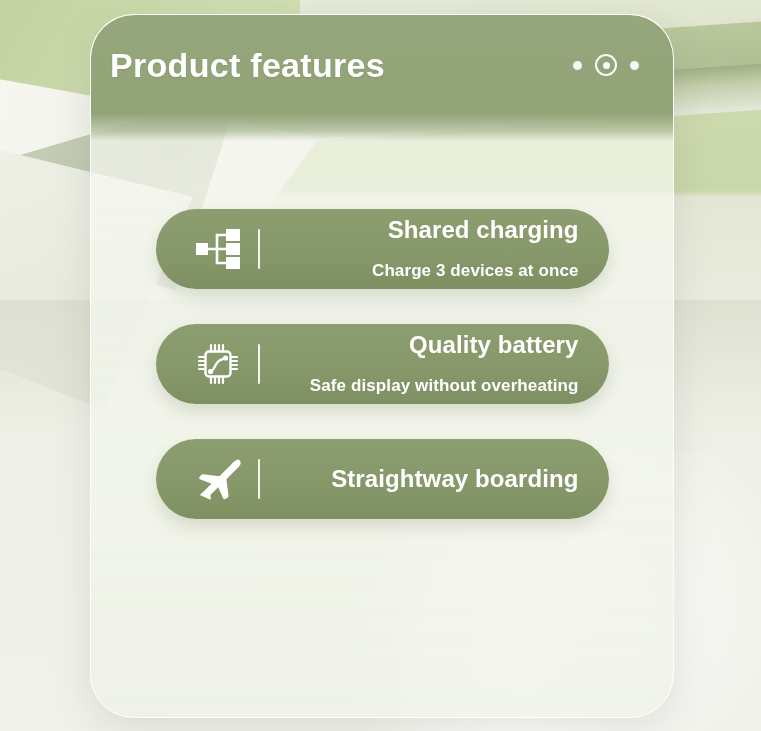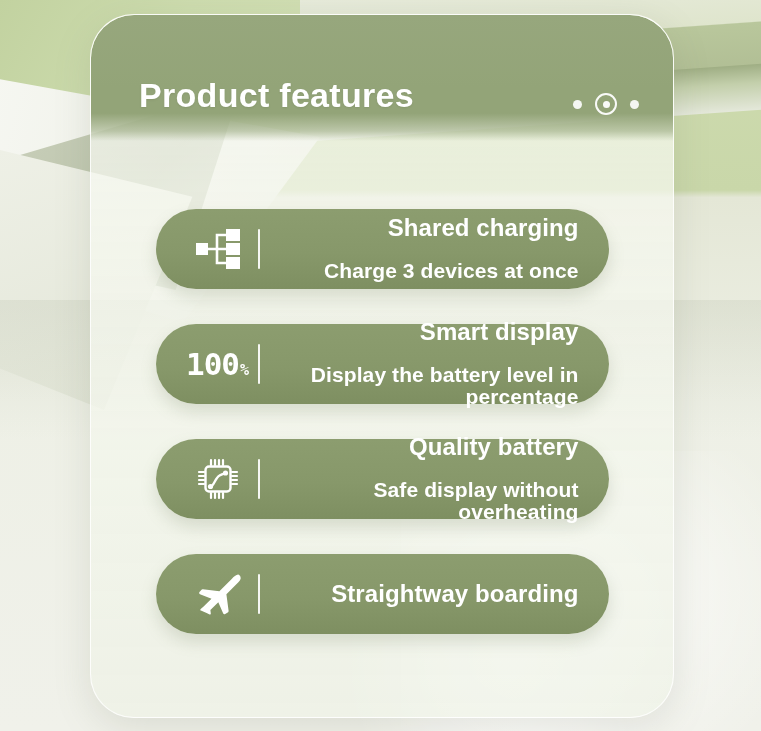--- a/index.html
+++ b/index.html
@@ -100,22 +100,22 @@
     overflow: hidden;
   }
 
   .card-header {
     position: absolute;
     left: 0; top: 0; right: 0;
     height: 126px;
     background: linear-gradient(180deg, #97a77d 0%, #93a478 58%, #93a478 78%, rgba(147,164,120,0.55) 92%, rgba(147,164,120,0.0) 100%);
     border-radius: 43px 43px 0 0;
     display: flex;
-    align-items: flex-end;
-    padding: 0 34px 26px 48px;
+    align-items: center;
+    padding: 0 34px 26px 19px;
     box-sizing: border-box;
   }
   .header-title {
     color: #ffffff;
     font-size: 34px;
     font-weight: bold;
     letter-spacing: .3px;
     flex: 1;
     text-shadow: 0 1px 2px rgba(90,100,70,.18);
   }
@@ -191,21 +191,21 @@
     padding-right: 6px;
     line-height: 1.08;
   }
   .pill-title {
     font-size: 24px;
     font-weight: bold;
     letter-spacing: .1px;
     display: block;
   }
   .pill-sub {
-    font-size: 21px;
+    font-size: 17px;
     font-weight: bold;
     display: block;
     margin-top: 19px;
     letter-spacing: .1px;
   }
 
   
   .lcd {
     display: flex;
     align-items: baseline;
@@ -266,33 +266,20 @@
             <path d="M14 21 H23 M23 7 V35 M23 7 H32 M23 21 H32 M23 35 H32" stroke="#fff" stroke-width="2.6" stroke-linecap="square"></path>
           </svg>
         </div>
         <div class="pill-divider"></div>
         <div class="pill-text">
           <span class="pill-title">Shared charging</span>
           <span class="pill-sub">Charge 3 devices at once</span>
         </div>
       </div>
 
-      <div class="pill">
-        <div class="pill-icon">
-          <div class="lcd">
-            <span class="lcd-num">100</span>
-            <span class="lcd-pct">%</span>
-          </div>
-        </div>
-        <div class="pill-divider"></div>
-        <div class="pill-text">
-          <span class="pill-title">Smart display</span>
-          <span class="pill-sub">Display the battery level in percentage</span>
-        </div>
-      </div>
 
       <div class="pill">
         <div class="pill-icon">
           <svg width="46" height="46" viewBox="0 0 46 46" fill="none">
             <rect x="10.5" y="10.5" width="25" height="25" rx="3.5" stroke="#fff" stroke-width="2.4"></rect>
             <g stroke="#fff" stroke-width="2.2" stroke-linecap="round">
               <path d="M16 4 V9 M20 4 V9 M24 4 V9 M28 4 V9"></path>
               <path d="M16 37 V42 M20 37 V42 M24 37 V42 M28 37 V42"></path>
               <path d="M4 16 H9 M4 20 H9 M4 24 H9 M4 28 H9"></path>
               <path d="M37 16 H42 M37 20 H42 M37 24 H42 M37 28 H42"></path>

